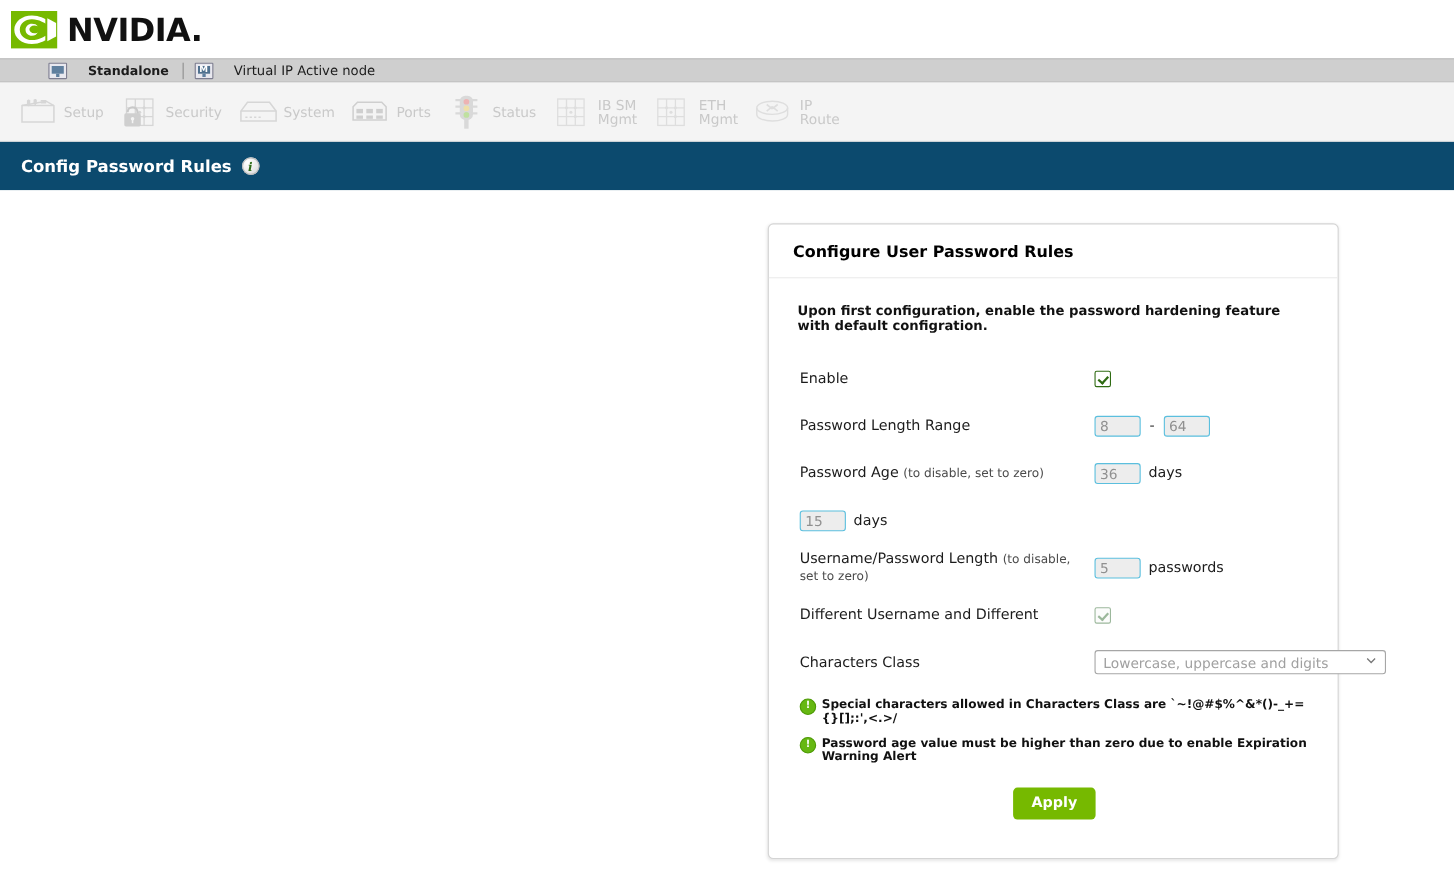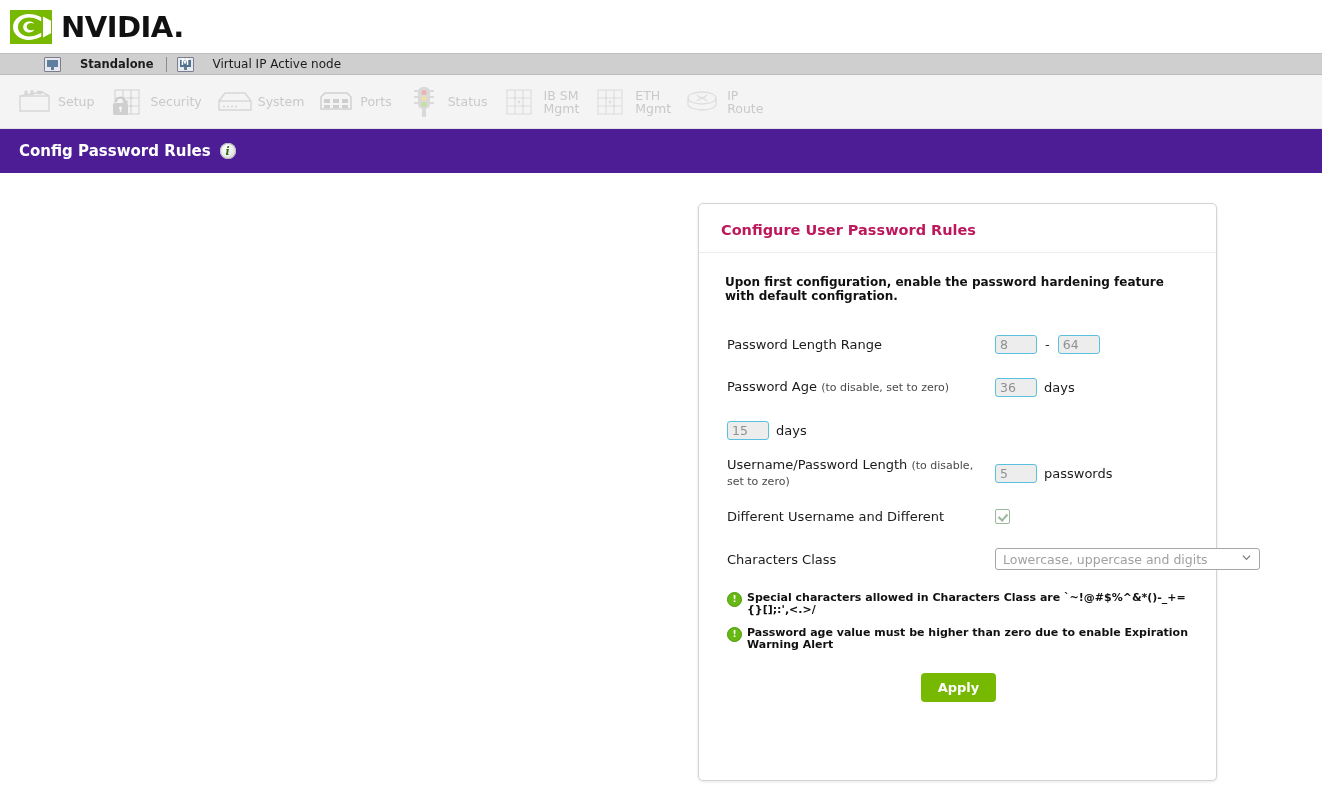--- a/index.html
+++ b/index.html
@@ -141,21 +141,21 @@
     flex: none;
     display: flex;
     align-items: center;
     justify-content: center;
   }
   .nav-item .nv-lbl { white-space: pre-line; }
 
   
   .page-title-band {
     height: 44px;
-    background: #4c1d95;
+    background: #0c4a6e;
     display: flex;
     align-items: center;
     padding-left: 19px;
     box-sizing: border-box;
     gap: 9px;
   }
   .page-title-band .ttl {
     color: #ffffff;
     font-size: 15px;
     font-weight: bold;
@@ -195,21 +195,21 @@
     box-shadow: 0 1px 3px rgba(0,0,0,0.10);
     box-sizing: border-box;
   }
   .card-head {
     padding: 18px 0 14px 22px;
     border-bottom: 1px solid #ececec;
   }
   .card-head .h {
     font-size: 14.5px;
     font-weight: bold;
-    color: #be185d;
+    color: #000000;
   }
   .card-note {
     padding: 22px 26px 0 26px;
     font-size: 12px;
     font-weight: bold;
     color: #111111;
     line-height: 1.18;
   }
   .form {
     padding: 0 26px 0 28px;
@@ -504,20 +504,26 @@
   <div class="card">
 
     <div class="card-head">
       <div class="h">Configure User Password Rules</div>
     </div>
 
     <div class="card-note">Upon first configuration, enable the password hardening feature with default configration.</div>
 
     <div class="form">
 
+      <div class="frow">
+        <div class="flabel">Enable</div>
+        <div class="fctrl">
+          <span class="cbx"></span>
+        </div>
+      </div>
 
       <div class="frow">
         <div class="flabel">Password Length Range</div>
         <div class="fctrl">
           <input class="num-input" type="text" value="8" style="">
           <span class="dash">-</span>
           <input class="num-input" type="text" value="64" style="">
         </div>
       </div>
 

